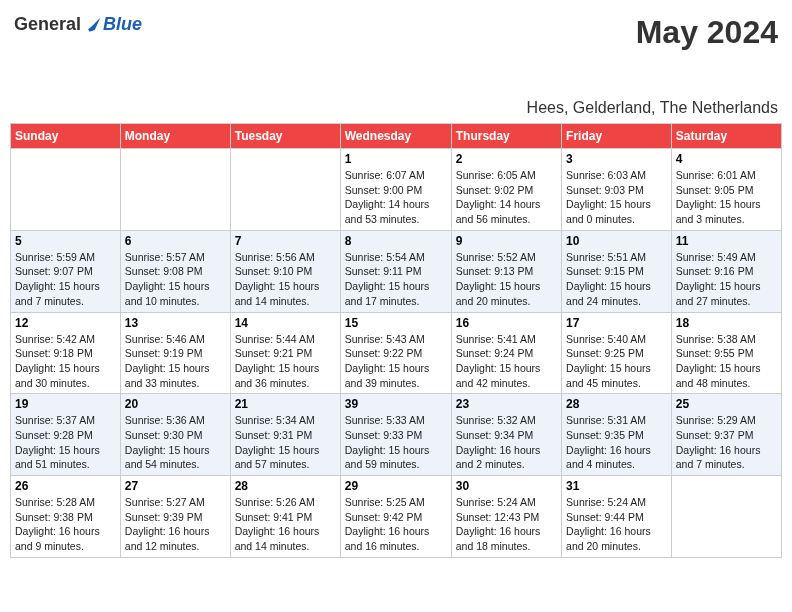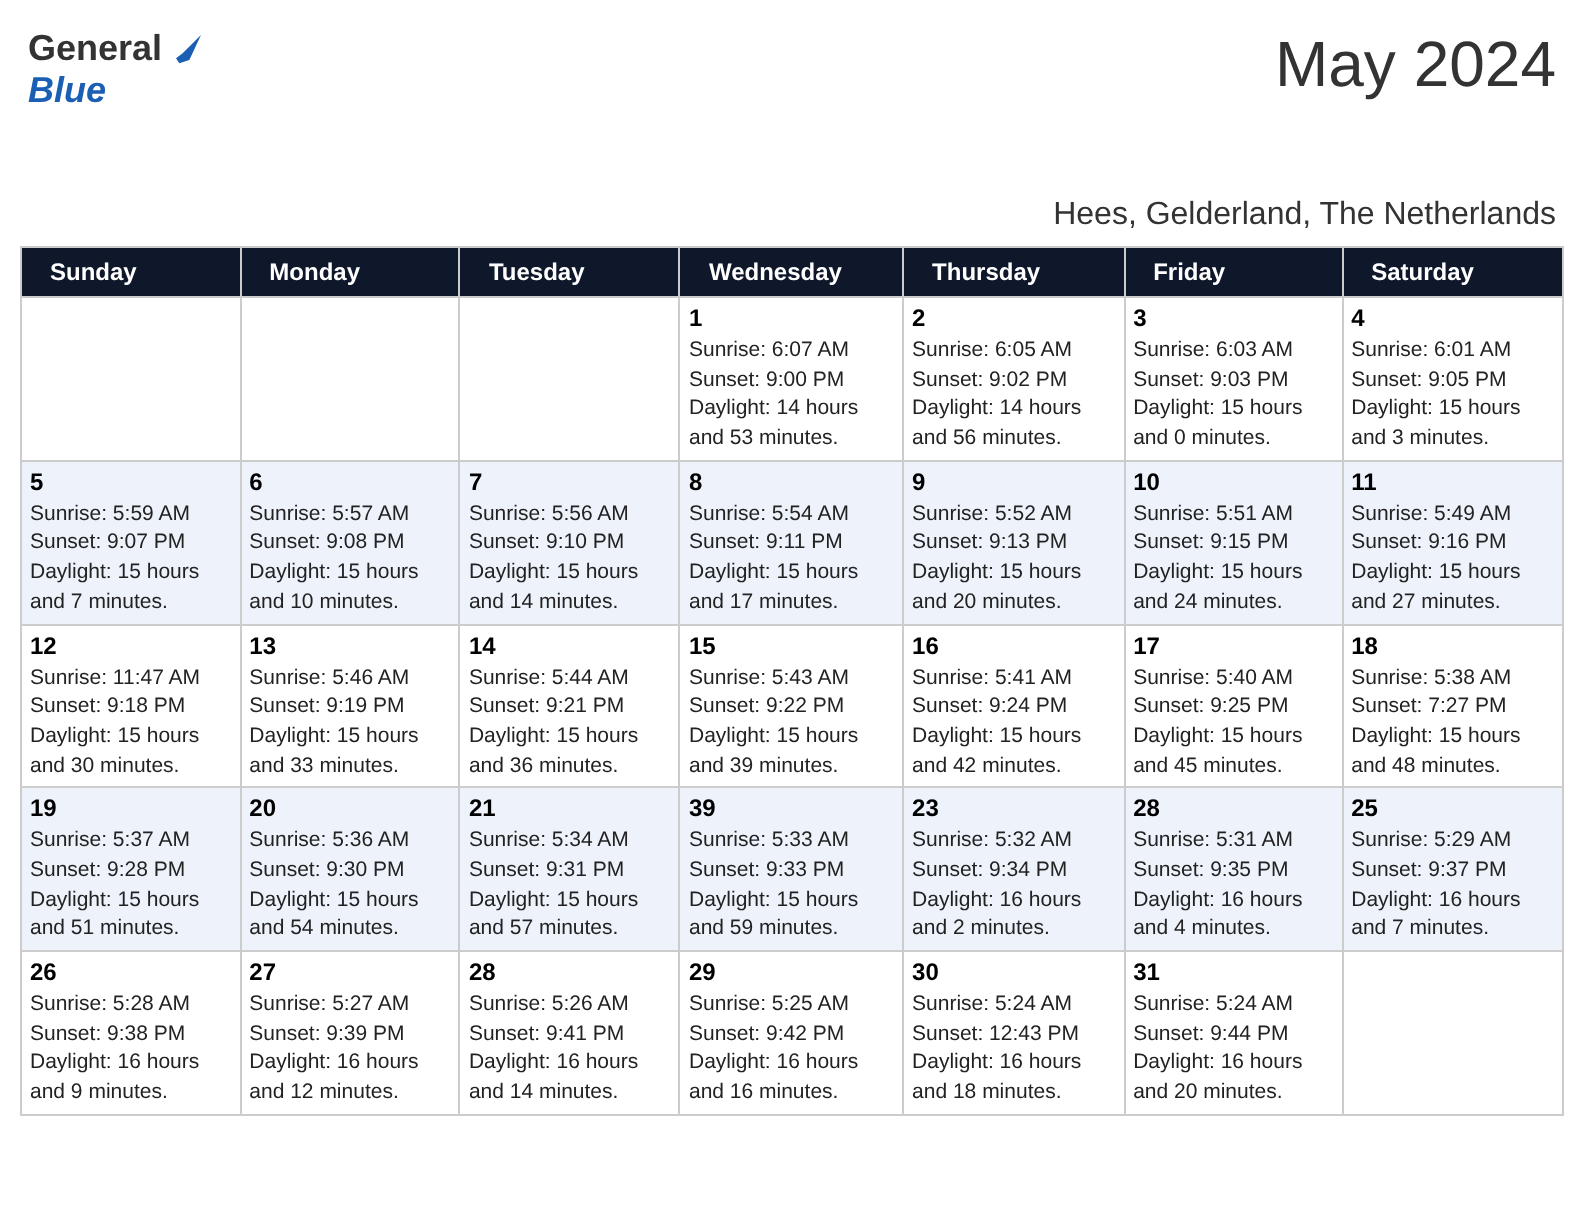--- a/index.html
+++ b/index.html
@@ -12,21 +12,21 @@
     }
     .header {
       display: flex;
       justify-content: space-between;
       align-items: flex-start;
       margin-bottom: 6px;
       padding: 4px 4px 0 4px;
     }
     .logo {
       display: flex;
-      flex-direction: column;
+      flex-direction: row;
       align-items: flex-start;
     }
     .logo-text {
       display: flex;
       align-items: center;
     }
     .logo-general {
       font-size: 18px;
       font-weight: bold;
       color: #333;
@@ -40,37 +40,37 @@
     .logo-bird {
       width: 20px;
       height: 20px;
       margin-left: 2px;
     }
     .title-section {
       text-align: right;
     }
     .main-title {
       font-size: 32px;
-      font-weight: normal;
+      font-weight: bold;
       color: #333;
     }
     .subtitle {
       font-size: 16px;
       color: #333;
       margin-top: 48px;
     }
     .calendar {
       width: 100%;
       border-collapse: collapse;
       font-size: 11px;
     }
     .calendar th {
-      background-color: #0f172a;
+      background-color: #ef4444;
       color: #fff;
-      padding: 5px 14px;
+      padding: 5px 4px;
       text-align: left;
       font-size: 12px;
       font-weight: bold;
       border: 1px solid #ccc;
     }
     .calendar td {
       border: 1px solid #ccc;
       vertical-align: top;
       padding: 3px 4px;
       width: 113px;
@@ -204,21 +204,21 @@
         <td>
           <span class="day-number">11</span>
           <div class="day-info">Sunrise: 5:49 AM
 Sunset: 9:16 PM
 Daylight: 15 hours and 27 minutes.</div>
         </td>
       </tr>
       <tr>
         <td>
           <span class="day-number">12</span>
-          <div class="day-info">Sunrise: 11:47 AM
+          <div class="day-info">Sunrise: 5:42 AM
 Sunset: 9:18 PM
 Daylight: 15 hours and 30 minutes.</div>
         </td>
         <td>
           <span class="day-number">13</span>
           <div class="day-info">Sunrise: 5:46 AM
 Sunset: 9:19 PM
 Daylight: 15 hours and 33 minutes.</div>
         </td>
         <td>
@@ -241,21 +241,21 @@
         </td>
         <td>
           <span class="day-number">17</span>
           <div class="day-info">Sunrise: 5:40 AM
 Sunset: 9:25 PM
 Daylight: 15 hours and 45 minutes.</div>
         </td>
         <td>
           <span class="day-number">18</span>
           <div class="day-info">Sunrise: 5:38 AM
-Sunset: 7:27 PM
+Sunset: 9:55 PM
 Daylight: 15 hours and 48 minutes.</div>
         </td>
       </tr>
       <tr>
         <td>
           <span class="day-number">19</span>
           <div class="day-info">Sunrise: 5:37 AM
 Sunset: 9:28 PM
 Daylight: 15 hours and 51 minutes.</div>
         </td>

